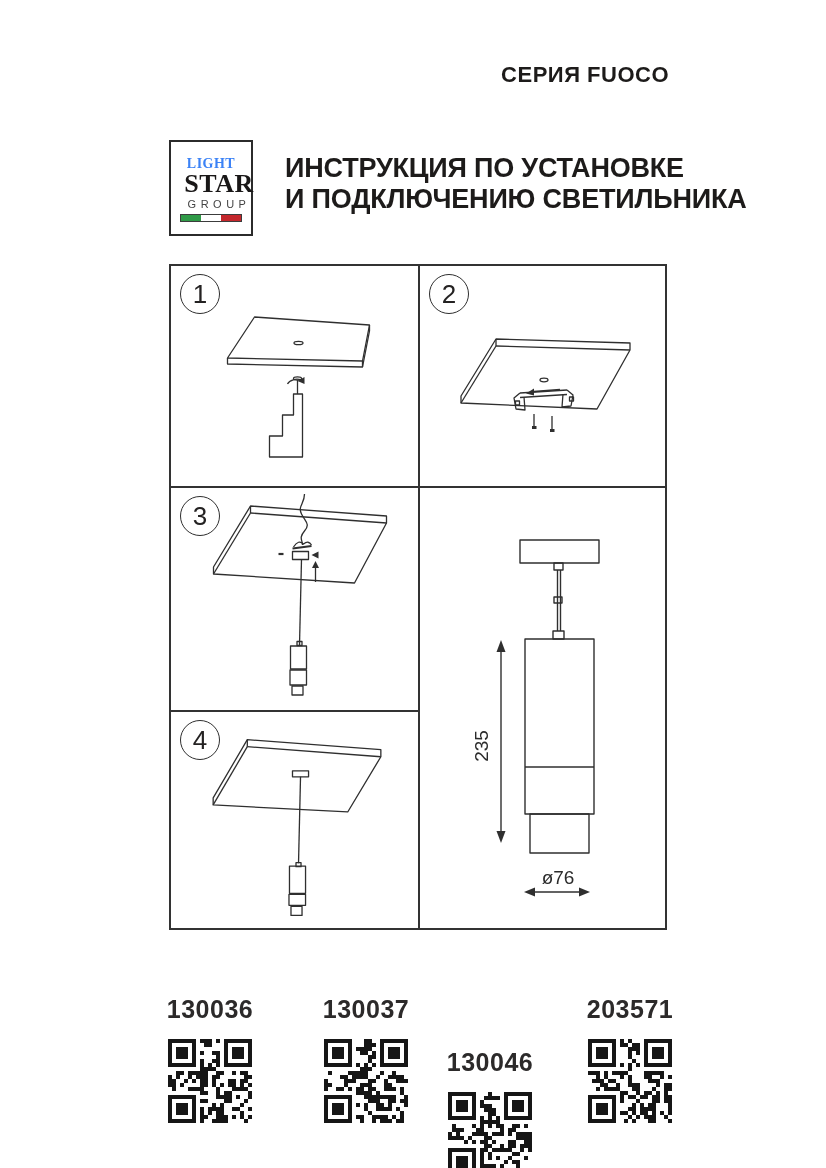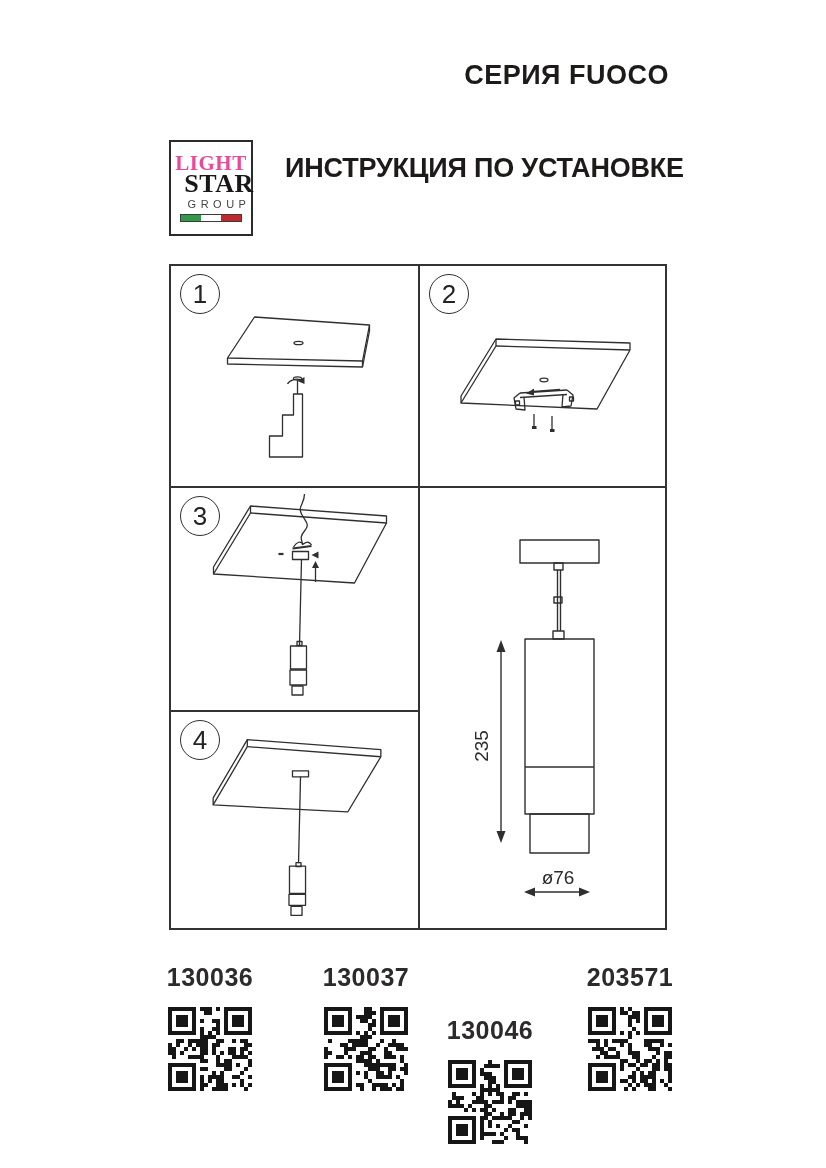--- a/index.html
+++ b/index.html
@@ -1,27 +1,27 @@
 <!DOCTYPE html>
 <html><head>
 <meta charset="utf-8">
 <style>
   html,body{margin:0;padding:0;background:#ffffff;}
   .page{position:relative;width:826px;height:1168px;background:#ffffff;overflow:hidden;
         font-family:"Liberation Sans",sans-serif;color:#1d1b1a;}
 
   
   .series{position:absolute;top:60px;right:157px;text-align:right;}
-  .series-title{font-size:27px;font-weight:bold;line-height:30px;letter-spacing:.5px;}
+  .series-title{font-size:22px;font-weight:bold;line-height:30px;letter-spacing:.5px;}
   .series-articles{font-size:22px;font-weight:bold;margin-top:7px;letter-spacing:.3px;}
 
   .logo{position:absolute;left:169px;top:140px;width:84px;height:96px;border:2.5px solid #2b2b2b;
         box-sizing:border-box;display:flex;flex-direction:column;align-items:center;justify-content:center;
         background:#fff;}
-  .logo-light{font-family:"Liberation Serif",serif;font-weight:bold;font-size:21px;line-height:19px;letter-spacing:.5px;color:#ec4899;}
+  .logo-light{font-family:"Liberation Serif",serif;font-weight:bold;font-size:14px;line-height:19px;letter-spacing:.5px;color:#3b82f6;}
   .logo-star{font-family:"Liberation Serif",serif;font-weight:bold;font-size:26px;line-height:22px;letter-spacing:.5px;color:#191717;margin-left:16px;}
   .logo-group{font-size:11px;letter-spacing:4.5px;color:#444;margin:3px 0 4px 16px;}
   .logo-flag{width:62px;height:8px;border:1px solid #3c3c3c;display:flex;box-sizing:border-box;}
   .logo-flag span{flex:1;height:100%;}
 
   .instr-title{position:absolute;left:285px;top:153px;width:381px;}
   .instr-line{font-size:27px;font-weight:bold;line-height:31px;
               text-align:justify;text-align-last:justify;white-space:nowrap;letter-spacing:-.2px;}
 
   
@@ -33,21 +33,21 @@
   .p3{left:0;top:222px;width:249px;height:224px;border-right:2px solid #333;border-bottom:2px solid #333;}
   .p4{left:0;top:446px;width:249px;height:216px;border-right:2px solid #333;}
   .plamp{left:249px;top:222px;width:245px;height:440px;}
   .panel svg{position:absolute;left:0;top:0;width:100%;height:100%;}
   .badge{position:absolute;left:9px;top:8px;width:38px;height:38px;border:1.6px solid #2f2f2f;border-radius:50%;
          display:flex;align-items:center;justify-content:center;font-size:26px;color:#242222;background:#fff;z-index:2;}
   svg text{font-family:"Liberation Sans",sans-serif;}
 
   
   .product{position:absolute;width:120px;text-align:center;}
-  .product .code{font-size:25px;font-weight:bold;color:#2c2a2a;letter-spacing:.5px;}
+  .product .code{font-size:25px;font-weight:bold;color:#2c2a2a;letter-spacing:.5px;margin-top:32px;}
   .product .qr{margin:15px auto 0;width:84px;height:84px;}
   .pc0{left:150px;top:963px;} .pc1{left:306px;top:963px;} .pc2{left:430px;top:1016px;} .pc3{left:570px;top:963px;}
 </style>
 </head>
 <body>
 
 <div class="page">
 
   <div class="series">
     <div class="series-title">СЕРИЯ FUOCO</div>
@@ -59,20 +59,21 @@
     <div class="logo-group">GROUP</div>
     <div class="logo-flag">
       <span id="flag-g" style="background: rgb(47, 154, 71);"></span>
         <span id="flag-w" style="background: rgb(255, 255, 255);"></span>
         <span id="flag-r" style="background: rgb(196, 39, 44);"></span>
     </div>
   </div>
 
   <div class="instr-title">
     <div class="instr-line">ИНСТРУКЦИЯ ПО УСТАНОВКЕ</div>
+    <div class="instr-line">И ПОДКЛЮЧЕНИЮ СВЕТИЛЬНИКА</div>
   </div>
 
   <div class="grid">
 
     <div class="panel p1">
       <div class="badge">1</div>
       <svg viewBox="0 0 246 220">
         <g fill="none" stroke="#2f2f2f" stroke-width="1.3" stroke-linejoin="round">
           <polygon points="56,92 83,51 198,59 191,95"></polygon>
           <polyline points="56,92 56,98 191,101 191,95"></polyline>

